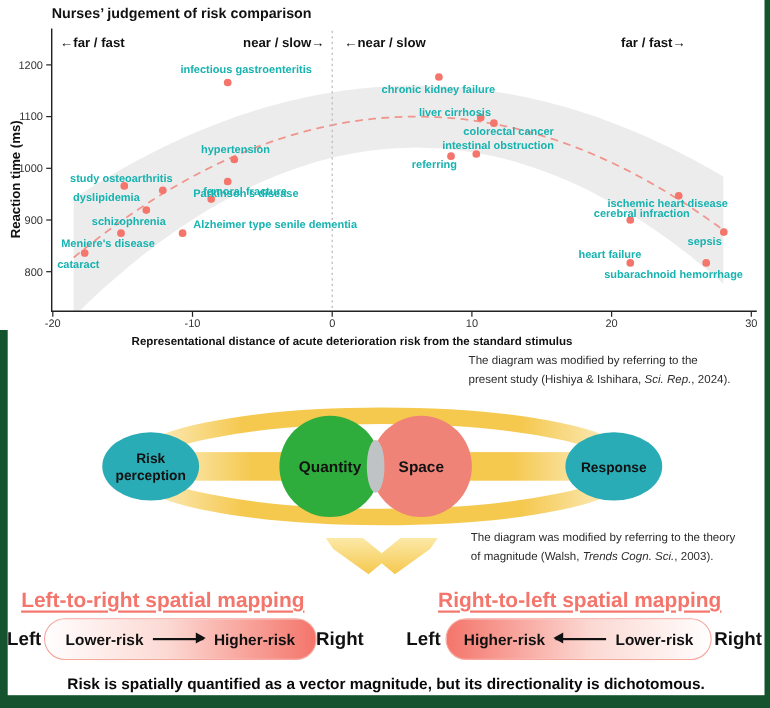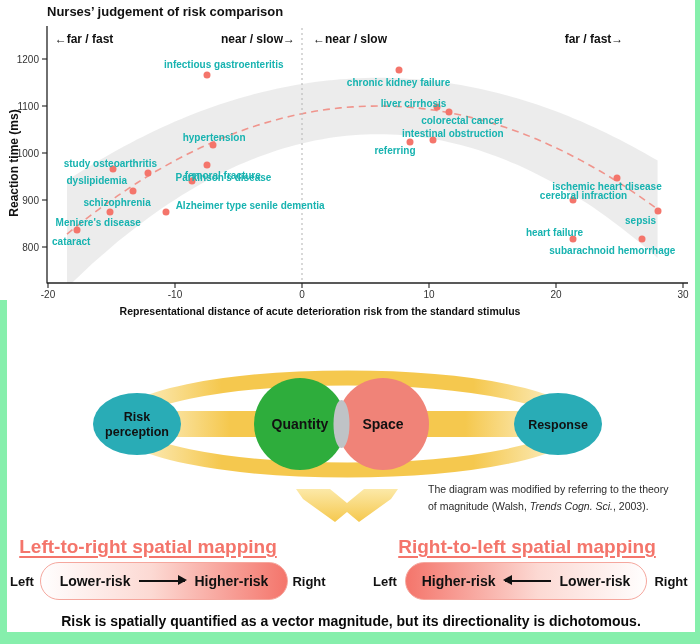--- a/index.html
+++ b/index.html
@@ -1,36 +1,36 @@
 <!DOCTYPE html>
 <html style="--accent: #f4756b; --label-teal: #17b3b0;"><head>
 <meta charset="utf-8">
 <style>
   html,body{margin:0;padding:0;}
   body{width:700px;height:644px;background:#000;font-family:"Liberation Sans",sans-serif;position:relative;overflow:hidden;}
   .abs{position:absolute;}
-  #figure{position:absolute;left:0;top:0;width:700px;height:644px;background:#86efac;}
+  #figure{position:absolute;left:0;top:0;width:700px;height:644px;background:#14532d;}
   #chart-panel{position:absolute;left:0;top:0;width:695px;height:300px;background:#fff;}
   #lower-panel{position:absolute;left:7px;top:300px;width:688px;height:332px;background:#fff;}
   #chart-title{left:47px;top:4px;font-size:13px;font-weight:bold;color:#111;white-space:nowrap;}
   #y-axis-label{left:14px;top:163px;transform:translate(-50%,-50%) rotate(-90deg);font-size:12px;font-weight:bold;color:#111;white-space:nowrap;}
   .zone-label{font-size:12px;font-weight:bold;color:#111;white-space:nowrap;transform:translate(-50%,-50%);text-align:right;}
   #plot-svg{position:absolute;left:0;top:0;}
   #points{position:absolute;left:0;top:0;width:695px;height:300px;}
   .dot{position:absolute;width:7px;height:7px;border-radius:50%;background:var(--accent);transform:translate(-50%,-50%);}
   .pt-label{position:absolute;font-size:10px;font-weight:bold;color:var(--label-teal);white-space:nowrap;transform:translate(-50%,-50%);}
   #x-axis-label{left:313px;top:11px;transform:translate(-50%,-50%);font-size:10.5px;font-weight:bold;color:#111;white-space:nowrap;}
   .caption{font-size:10.5px;line-height:17px;color:#2b2b2b;white-space:nowrap;}
   #caption-study{left:419px;top:20px;}
   #caption-walsh{left:421px;top:181px;}
   .mapping-heading{font-size:19px;font-weight:bold;color:var(--accent);text-decoration:underline;text-decoration-thickness:1.5px;text-underline-offset:3px;transform:translate(-50%,-50%);white-space:nowrap;}
   .pill{position:absolute;height:38px;border-radius:19px;border:1px solid #f5a79e;display:flex;align-items:center;justify-content:center;gap:9px;font-size:14px;font-weight:bold;color:#111;white-space:nowrap;box-sizing:border-box;}
   #pill-ltr{left:33px;top:262px;width:248px;background:linear-gradient(90deg,#fffefe 0%,#fcd9d3 45%,var(--accent) 100%);}
   #pill-rtl{left:398px;top:262px;width:242px;background:linear-gradient(270deg,#fffefe 0%,#fcd9d3 45%,var(--accent) 100%);}
-  .side-label{font-size:13px;font-weight:bold;color:#111;transform:translate(-50%,-50%);white-space:nowrap;}
+  .side-label{font-size:17px;font-weight:bold;color:#111;transform:translate(-50%,-50%);white-space:nowrap;}
   .h-arrow{display:inline-block;width:46px;height:2.5px;background:#111;position:relative;}
   .h-arrow.to-right::after{content:"";position:absolute;right:-2px;top:-4.5px;width:0;height:0;border-left:9px solid #111;border-top:5.75px solid transparent;border-bottom:5.75px solid transparent;}
   .h-arrow.to-left::before{content:"";position:absolute;left:-2px;top:-4.5px;width:0;height:0;border-right:9px solid #111;border-top:5.75px solid transparent;border-bottom:5.75px solid transparent;}
   #footer-statement{left:344px;top:321px;transform:translate(-50%,-50%);font-size:14px;font-weight:bold;color:#0a0a0a;white-space:nowrap;}
   .svg-node-text{font-family:"Liberation Sans",sans-serif;font-weight:bold;fill:#111;}
 </style>
 </head>
 <body>
 
 <div id="figure">
@@ -119,20 +119,24 @@
         <div class="dot" style="left: 572.51px; top: 239.01px;"></div>
         <div class="pt-label" style="left: 554.51px; top: 232.01px;">heart failure</div>
         <div class="dot" style="left: 642.36px; top: 239.01px;"></div>
         <div class="pt-label" style="left: 612.36px; top: 250.01px;">subarachnoid hemorrhage</div>
       </div>
   </div>
 
   <div id="lower-panel">
     <div id="x-axis-label" class="abs">Representational distance of acute deterioration risk from the standard stimulus</div>
 
+    <div id="caption-study" class="caption abs">
+      <div>The diagram was modified by referring to the</div>
+      <div><span>present study (Hishiya &amp; Ishihara, </span><i>Sci. Rep.</i><span>, 2024).</span></div>
+    </div>
 
     <svg class="abs" style="left:0;top:68px;" width="688" height="165" viewBox="7 368 688 165">
       <defs>
         <linearGradient id="bandGrad" x1="0" y1="0" x2="1" y2="0">
           <stop class="stop-pale" offset="0" style="stop-color: rgb(253, 243, 210);"></stop>
           <stop class="stop-deep" offset="0.22" style="stop-color: rgb(245, 200, 78);"></stop>
           <stop class="stop-deep" offset="0.5" style="stop-color: rgb(245, 200, 78);"></stop>
           <stop class="stop-deep" offset="0.78" style="stop-color: rgb(245, 200, 78);"></stop>
           <stop class="stop-pale" offset="1" style="stop-color: rgb(253, 243, 210);"></stop>
         </linearGradient>

